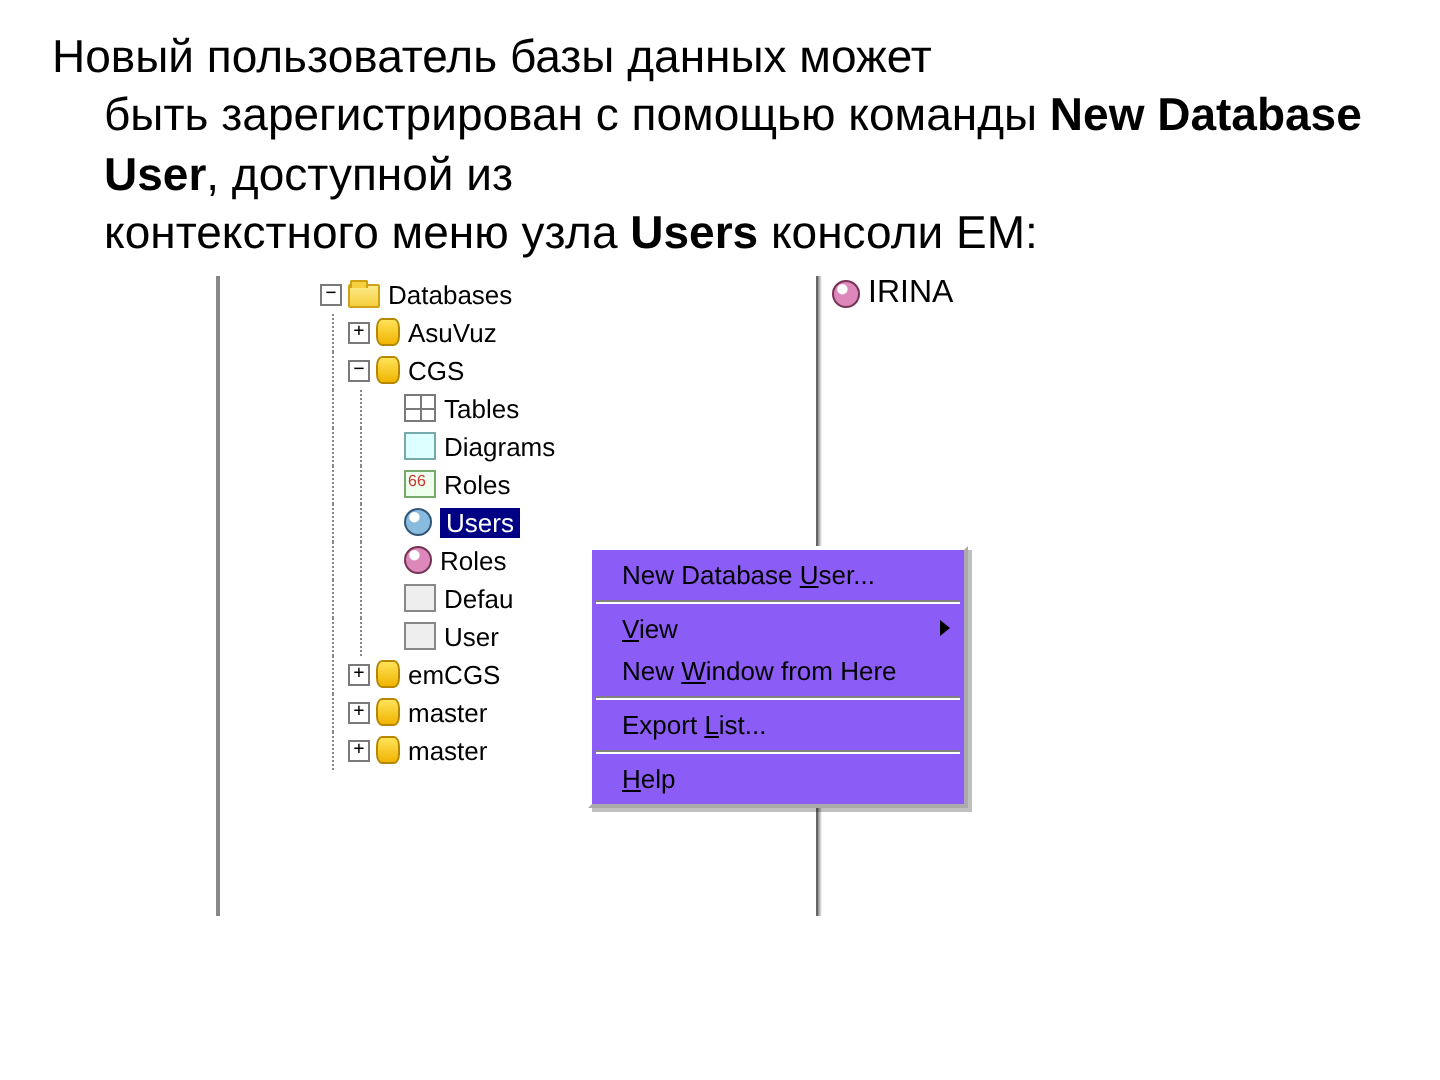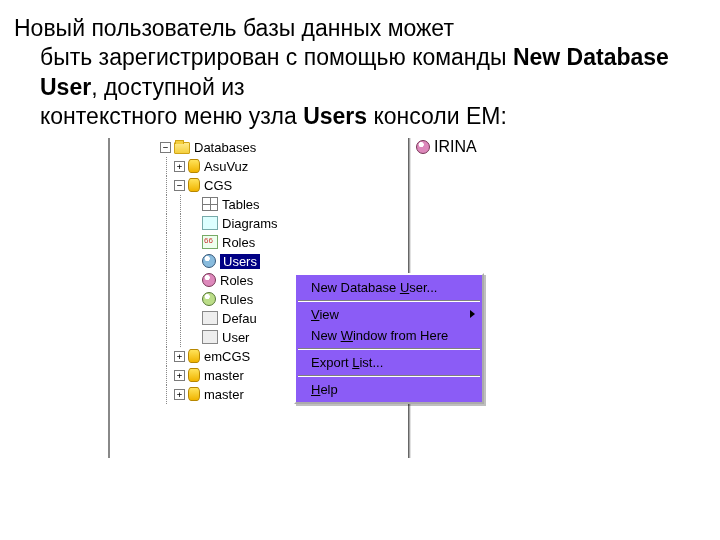--- a/index.html
+++ b/index.html
@@ -9,20 +9,21 @@
     height: 540px;
     background: #fff;
     font-family: Arial, "Helvetica Neue", Helvetica, sans-serif;
     color: #000;
     overflow: hidden;
   }
   .slide-text {
     padding: 14px 12px 6px 14px;
     font-size: 23px;
     line-height: 1.28;
+    margin-left: 12px;
   }
   .slide-text .indent { padding-left: 26px; display: block; }
   .slide-text b { font-weight: 700; }
 
   .shot-wrap {
     position: relative;
     margin-left: 90px;
     width: 540px;
     height: 350px;
     background: #fff;
@@ -257,27 +258,20 @@
       <span class="conn"></span>
         <span class="conn"></span>
       <span class="pm blank"></span>
       <span class="ico ico-user alt"></span>
       <span class="lbl">Roles</span>
     </div>
     <div class="row">
       <span class="conn"></span>
         <span class="conn"></span>
       <span class="pm blank"></span>
-      <span class="ico ico-user alt2"></span>
-      <span class="lbl">Rules</span>
-    </div>
-    <div class="row">
-      <span class="conn"></span>
-        <span class="conn"></span>
-      <span class="pm blank"></span>
       <span class="ico ico-sproc"></span>
       <span class="lbl">Defau</span>
     </div>
     <div class="row">
       <span class="conn"></span>
         <span class="conn"></span>
       <span class="pm blank"></span>
       <span class="ico ico-sproc"></span>
       <span class="lbl">User</span>
     </div>

